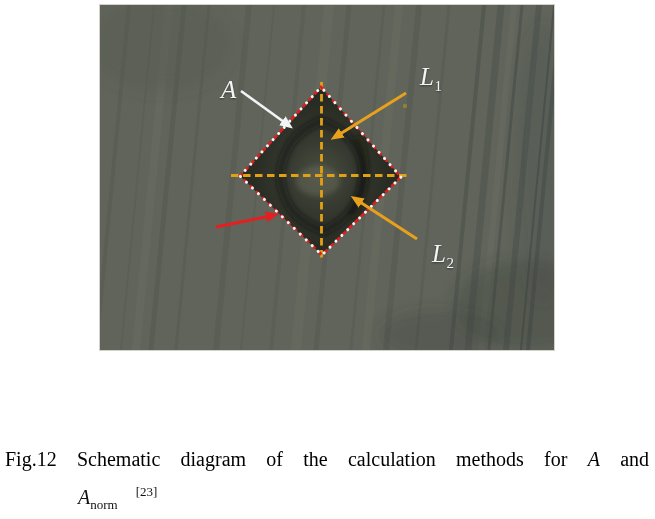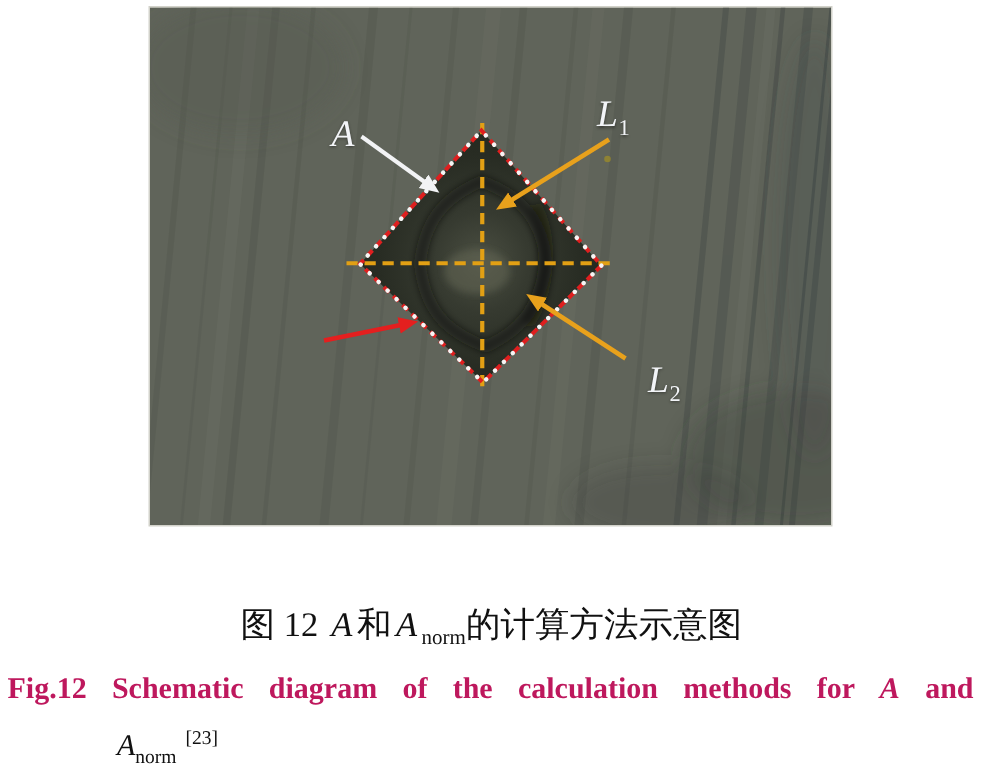--- a/index.html
+++ b/index.html
@@ -12,42 +12,42 @@
     position:absolute;left:100px;top:5px;width:454px;height:345px;
     box-shadow:0 0 0 1px #d2d2ca;
   }
   .micrograph svg{display:block;width:454px;height:345px;}
   .pl{
     position:absolute;color:#f2f4f7;font-style:italic;font-size:25px;line-height:1;
     text-shadow:0 1px 2px rgba(0,0,0,0.45);letter-spacing:0.5px;white-space:nowrap;
   }
   .pl .sub{font-style:normal;font-size:15px;vertical-align:sub;letter-spacing:0;}
   .lbl-a{left:121px;top:72px;}
-  .lbl-l1{left:298px;top:59px;}
+  .lbl-l1{left:320px;top:59px;}
   .lbl-anorm{left:54px;top:211px;}
   .lbl-l2{left:332px;top:236px;}
   
   .cap-cn{
     position:absolute;left:0;right:0;top:401px;text-align:center;
     font-size:23px;line-height:32px;color:#111;
   }
   .cap-cn .it{font-style:italic;margin:0 3px;}
   .cap-cn .csub{font-size:14px;vertical-align:sub;}
   .cap-en1{
     position:absolute;left:5px;right:6px;top:446px;
-    font-size:20px;line-height:26px;color:#be185d;
-    text-align:justify;text-align-last:justify;font-weight:bold;
+    font-size:20px;line-height:26px;color:#000000;
+    text-align:justify;text-align-last:justify;
   }
   .cap-en1 .it{font-style:italic;}
   .cap-en2{
     position:absolute;left:78px;top:477px;font-size:20px;line-height:30px;color:#111;
   }
   .cap-en2 .it{font-style:italic;}
   .cap-en2 .esub{font-size:13px;vertical-align:sub;}
-  .cap-en2 .esup{font-size:13px;vertical-align:super;margin-left:6px;}
+  .cap-en2 .esup{font-size:13px;vertical-align:super;margin-left:18px;}
 </style>
 </head>
 <body>
 
 <div class="page">
 
   <div class="micrograph">
     <svg viewBox="0 0 454 345" xmlns="http://www.w3.org/2000/svg">
       <defs>
         <radialGradient id="indentGrad" cx="0.5" cy="0.52" r="0.62">
@@ -132,21 +132,20 @@
       <line x1="116" y1="222" x2="168" y2="211.5" stroke="#e41f1f" stroke-width="3" marker-end="url(#mr)"></line>
       <line x1="306" y1="88" x2="240" y2="129" stroke="#e8a11c" stroke-width="3" marker-end="url(#mo)"></line>
       <line x1="317" y1="234" x2="260" y2="197" stroke="#e8a11c" stroke-width="3" marker-end="url(#mo)"></line>
     </svg>
 
     <div class="pl lbl-a"><span class="base">A</span></div>
     <div class="pl lbl-l1"><span class="base">L</span><span class="sub">1</span></div>
     <div class="pl lbl-l2"><span class="base">L</span><span class="sub">2</span></div>
   </div>
 
-  <div class="cap-cn"><span>图 12 </span><span class="it">A</span><span>和</span><span class="it">A</span><span class="csub">norm</span><span>的计算方法示意图</span></div>
 
   <div class="cap-en1">
     <span>Fig.12</span>
     <span>Schematic diagram of the calculation methods for</span>
     <span class="it">A</span>
     <span>and</span>
   </div>
 
   <div class="cap-en2"><span class="it">A</span><span class="esub">norm</span><span class="esup">[23]</span></div>
 

